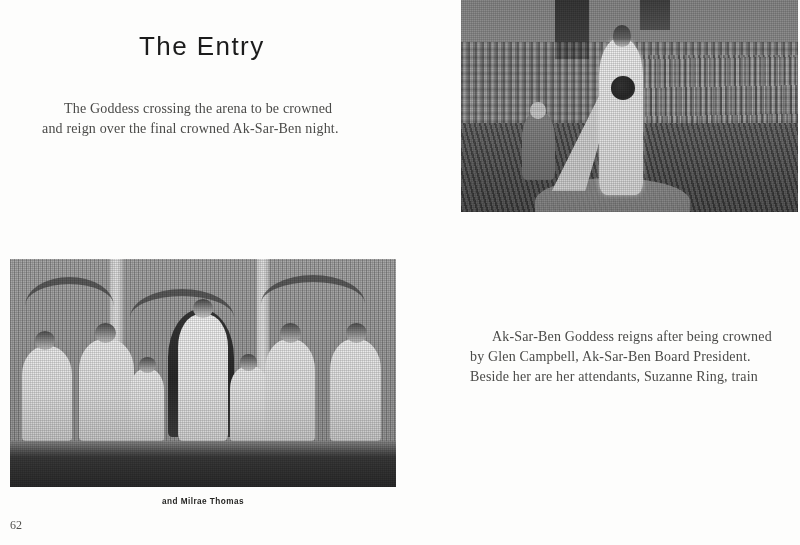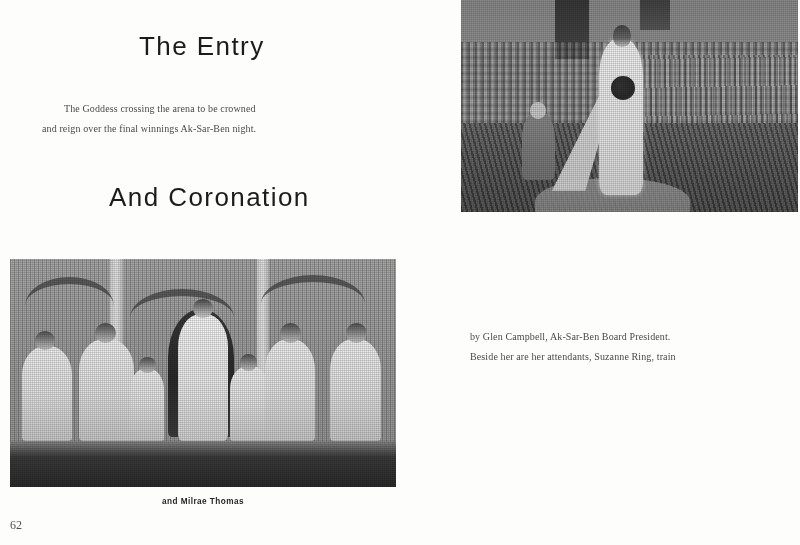--- a/index.html
+++ b/index.html
@@ -34,21 +34,21 @@
     left: 109px;
     top: 182px;
     font-size: 26px;
   }
 
   
   .body-par {
     position: absolute;
     font-family: "Liberation Serif", serif;
     color: #4a4a48;
-    font-size: 10px;
+    font-size: 14px;
     line-height: 20px;
     letter-spacing: 0.012em;
   }
   .body-par .ln {
     display: block;
     white-space: nowrap;
   }
   .body-par .ln.indent { padding-left: 22px; }
 
   #par-entry {
@@ -293,44 +293,44 @@
 </style>
 </head>
 <body>
 
 <div id="page">
 
   <div class="heading" id="heading-entry">The Entry</div>
 
   <div class="body-par" id="par-entry">
     <span class="ln indent">The Goddess crossing the arena to be crowned</span>
-    <span class="ln">and reign over the final winnings Ak-Sar-Ben night.</span>
-  </div>
-
-  <div class="heading" id="heading-coronation">And Coronation</div>
+    <span class="ln">and reign over the final crowned Ak-Sar-Ben night.</span>
+  </div>
+
 
   <div class="photo" id="photo-entry">
     <div class="layer wall"></div>
     <div class="layer door"></div>
     <div class="layer door2"></div>
     <div class="layer crowd"></div>
     <div class="layer crowd2"></div>
     <div class="layer ground"></div>
     <div class="layer path"></div>
     <div class="layer train"></div>
     <div class="layer bearer"></div>
     <div class="layer bearer-head"></div>
     <div class="layer gown"></div>
     <div class="layer head"></div>
     <div class="layer bouquet"></div>
     <div class="halftone"></div>
   </div>
 
 
   <div class="body-par" id="par-coronation">
+    <span class="ln indent">Ak-Sar-Ben Goddess reigns after being crowned</span>
     <span class="ln">by Glen Campbell, Ak-Sar-Ben Board President.</span>
     <span class="ln">Beside her are her attendants, Suzanne Ring, train</span>
   </div>
 
   <div class="photo" id="photo-coronation">
     <div class="layer curtain"></div>
     <div class="layer pillar-a"></div>
     <div class="layer pillar-b"></div>
     <div class="garland g1"></div>
     <div class="garland g2"></div>

